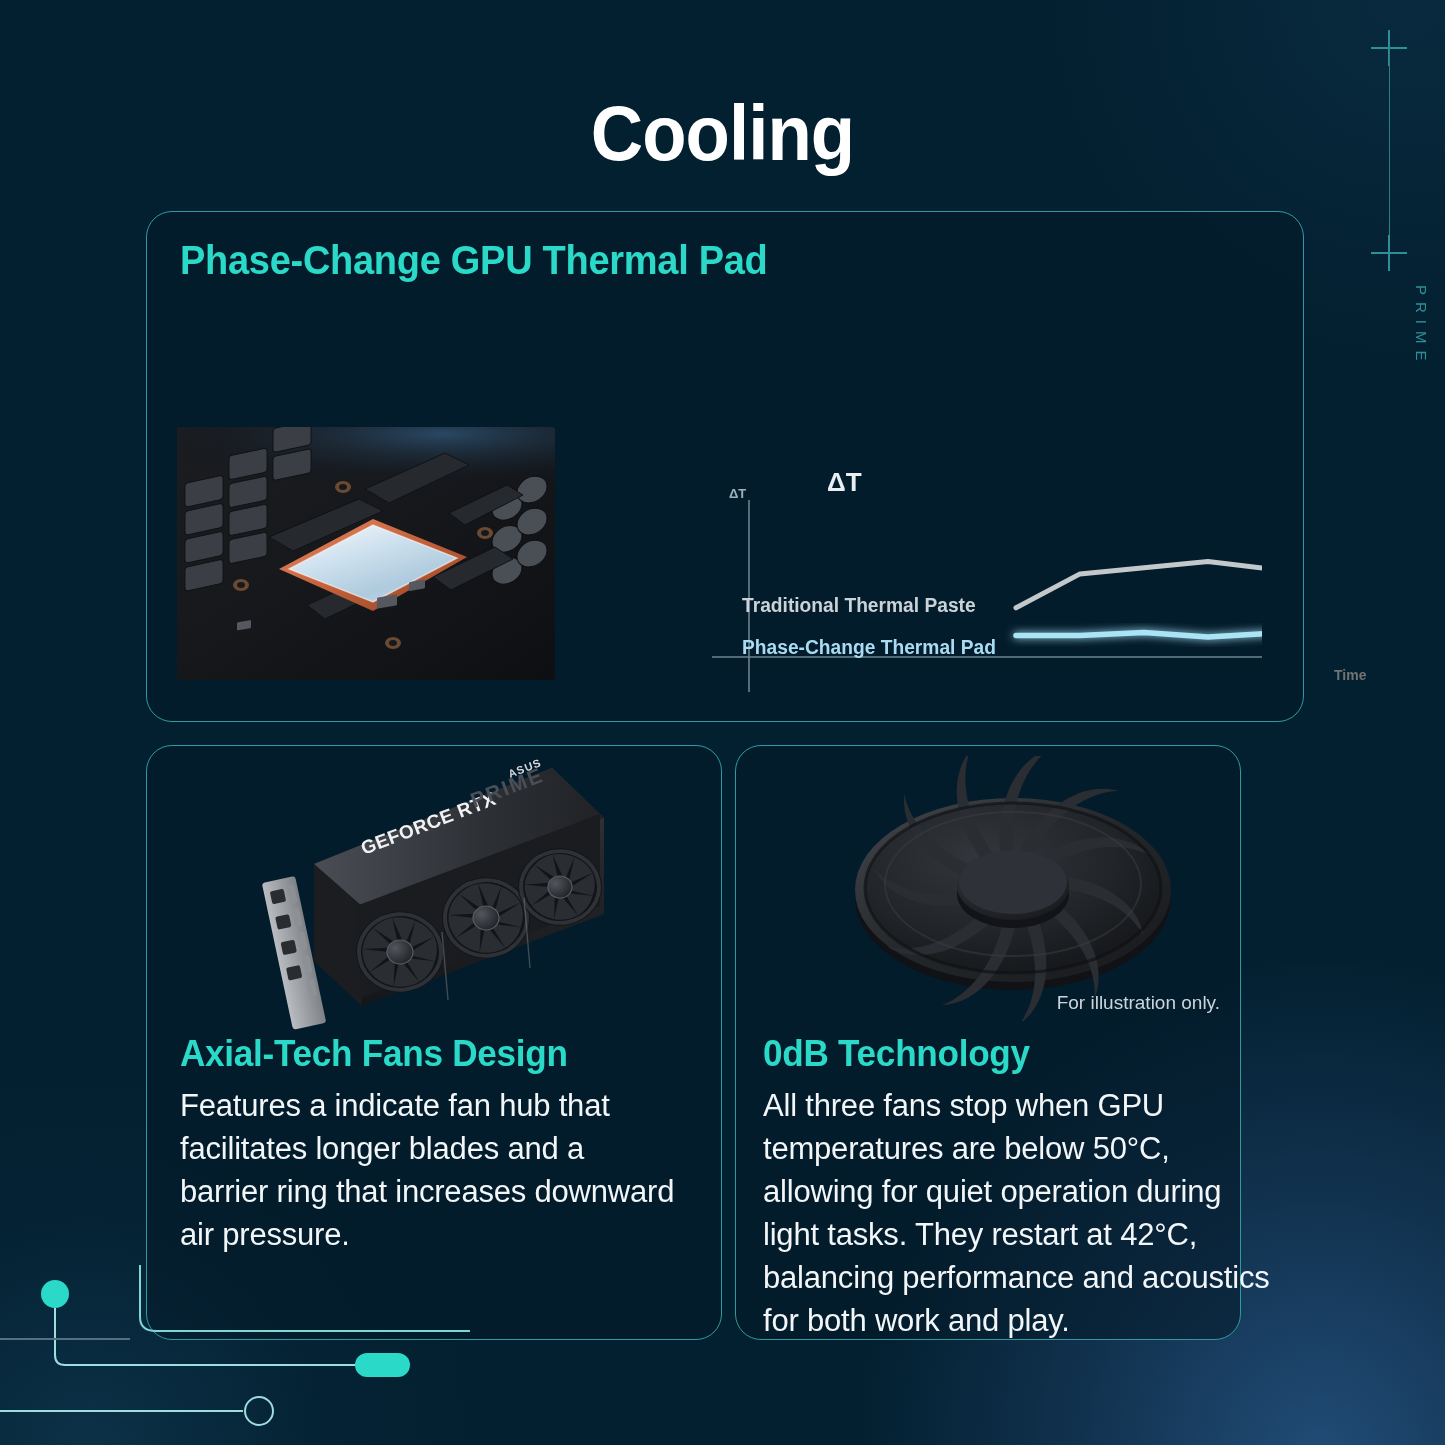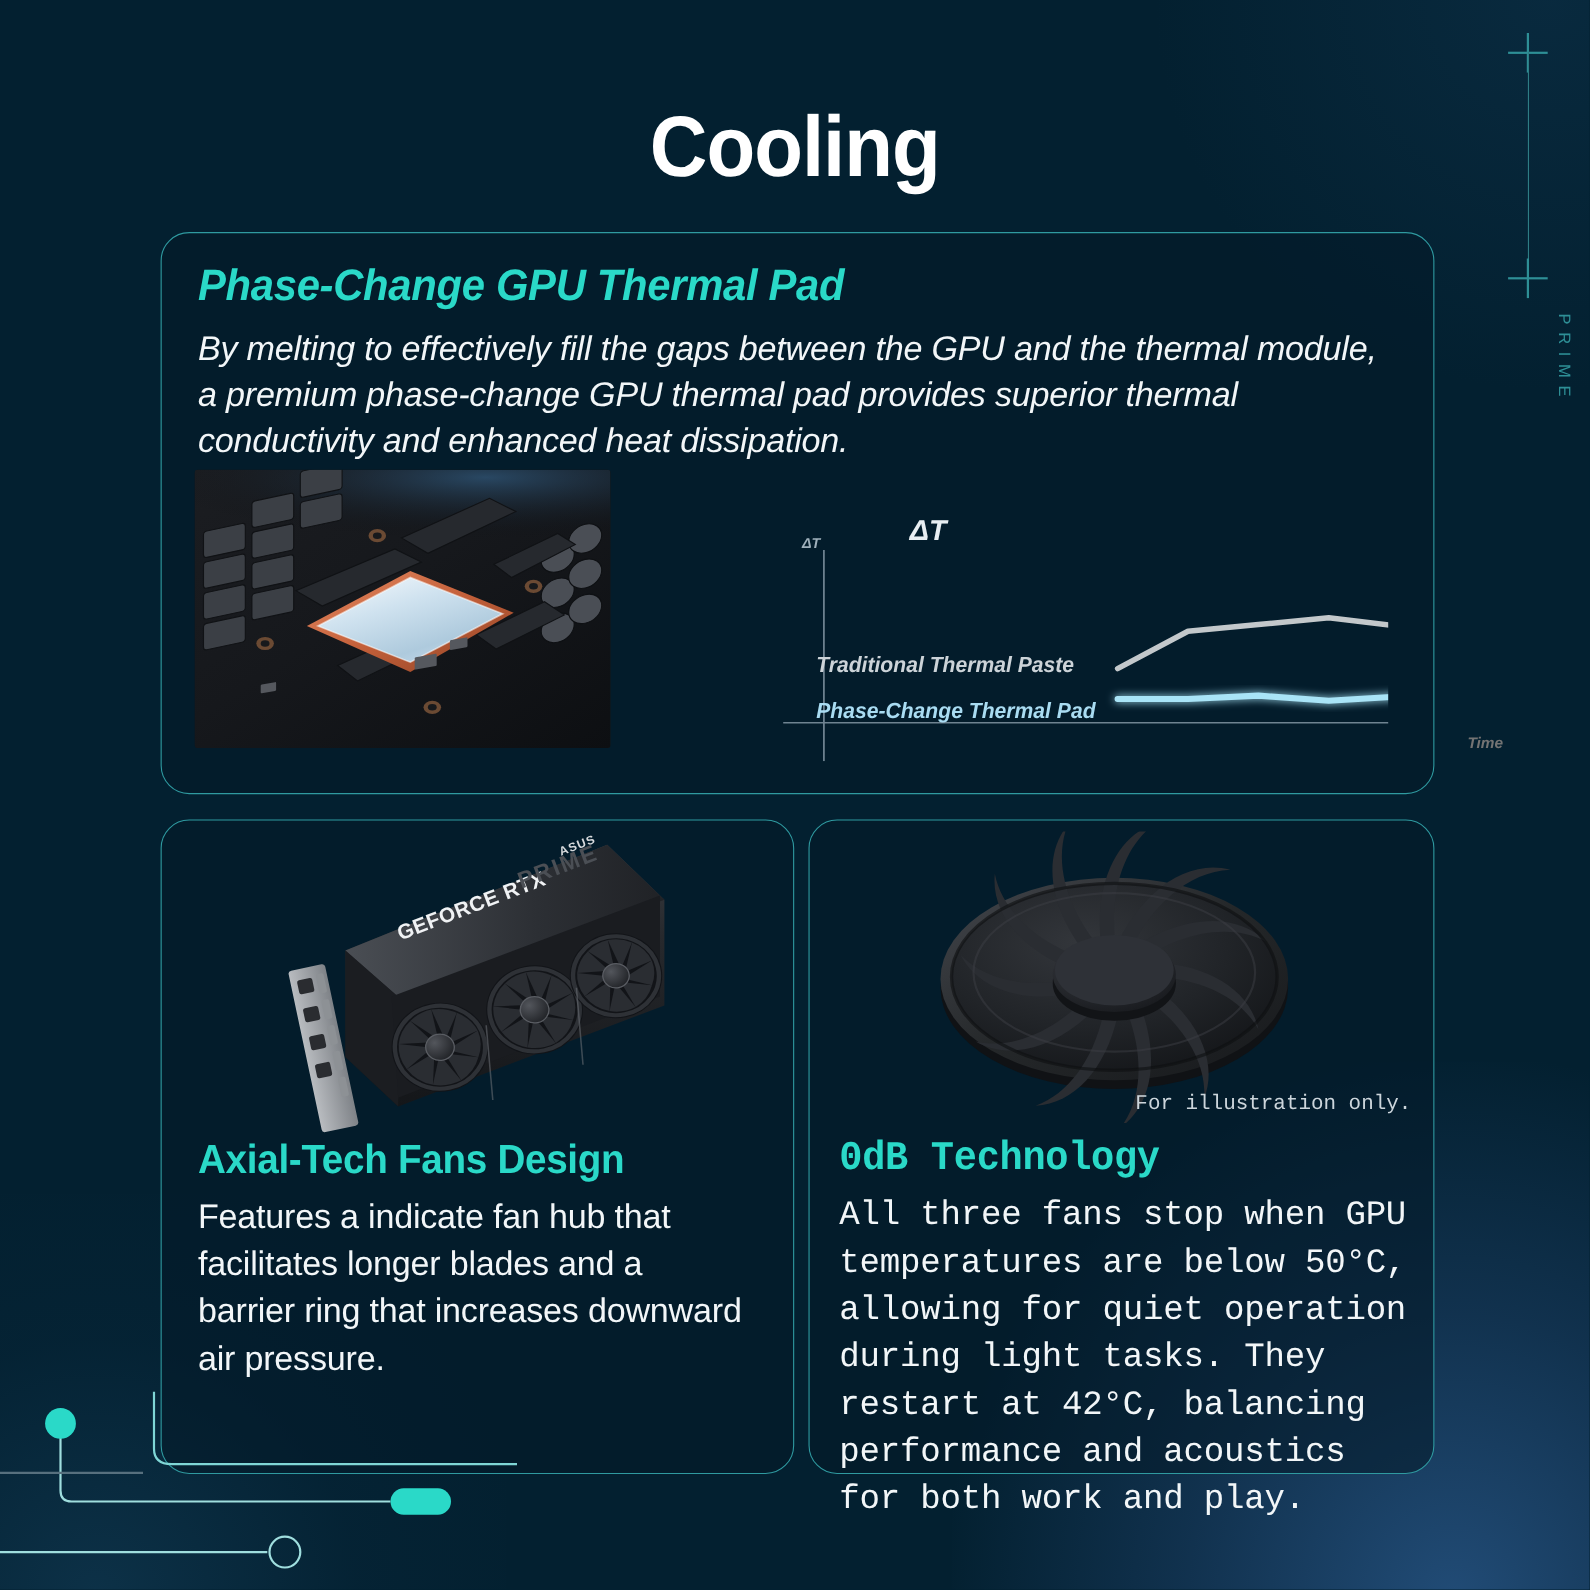--- a/index.html
+++ b/index.html
@@ -54,23 +54,23 @@
   }
 
   
   .card{
     position:absolute;
     border:1.5px solid #2f9aa0;
     border-radius:26px;
     background:rgba(3,26,40,.55);
     box-sizing:border-box;
   }
-  #card-thermal{left:146px;top:211px;width:1158px;height:511px;font-style:italic;}
+  #card-thermal{left:146px;top:211px;width:1158px;height:511px;}
   #card-fans{left:146px;top:745px;width:576px;height:595px;}
-  #card-0db{left:735px;top:745px;width:569px;height:595px;font-family:Liberation Mono, monospace;}
+  #card-0db{left:735px;top:745px;width:506px;height:595px;}
 
   .card-heading{
     color:#2ad9c8;font-weight:700;letter-spacing:-.3px;
     transform:scaleX(.95);transform-origin:left center;
   }
   .card-body{
     color:#f2f6f8;font-weight:400;
   }
 
   #h-thermal{position:absolute;left:33px;top:26px;font-size:40px;}
@@ -128,21 +128,20 @@
     <div class="vline"></div>
     <div class="cross c2"></div>
     <div class="prime">PRIME</div>
   </div>
 
   <div class="page-title">Cooling</div>
 
   <div class="card" id="card-thermal">
 
     <div class="card-heading" id="h-thermal">Phase-Change GPU Thermal Pad</div>
-    <div class="card-body" id="b-thermal">By melting to effectively fill the gaps between the GPU and the thermal module, a premium phase-change GPU thermal pad provides superior thermal conductivity and enhanced heat dissipation.</div>
 
     <div class="photo">
       <svg width="378" height="253" viewBox="0 0 378 253">
         <defs>
           <linearGradient id="pcbG" x1="0" y1="0" x2="1" y2="1">
             <stop offset="0" stop-color="#1b1d21"></stop>
             <stop offset=".45" stop-color="#16181c"></stop>
             <stop offset="1" stop-color="#0d0f12"></stop>
           </linearGradient>
           <linearGradient id="padG" x1="0.15" y1="0" x2="0.85" y2="1">

